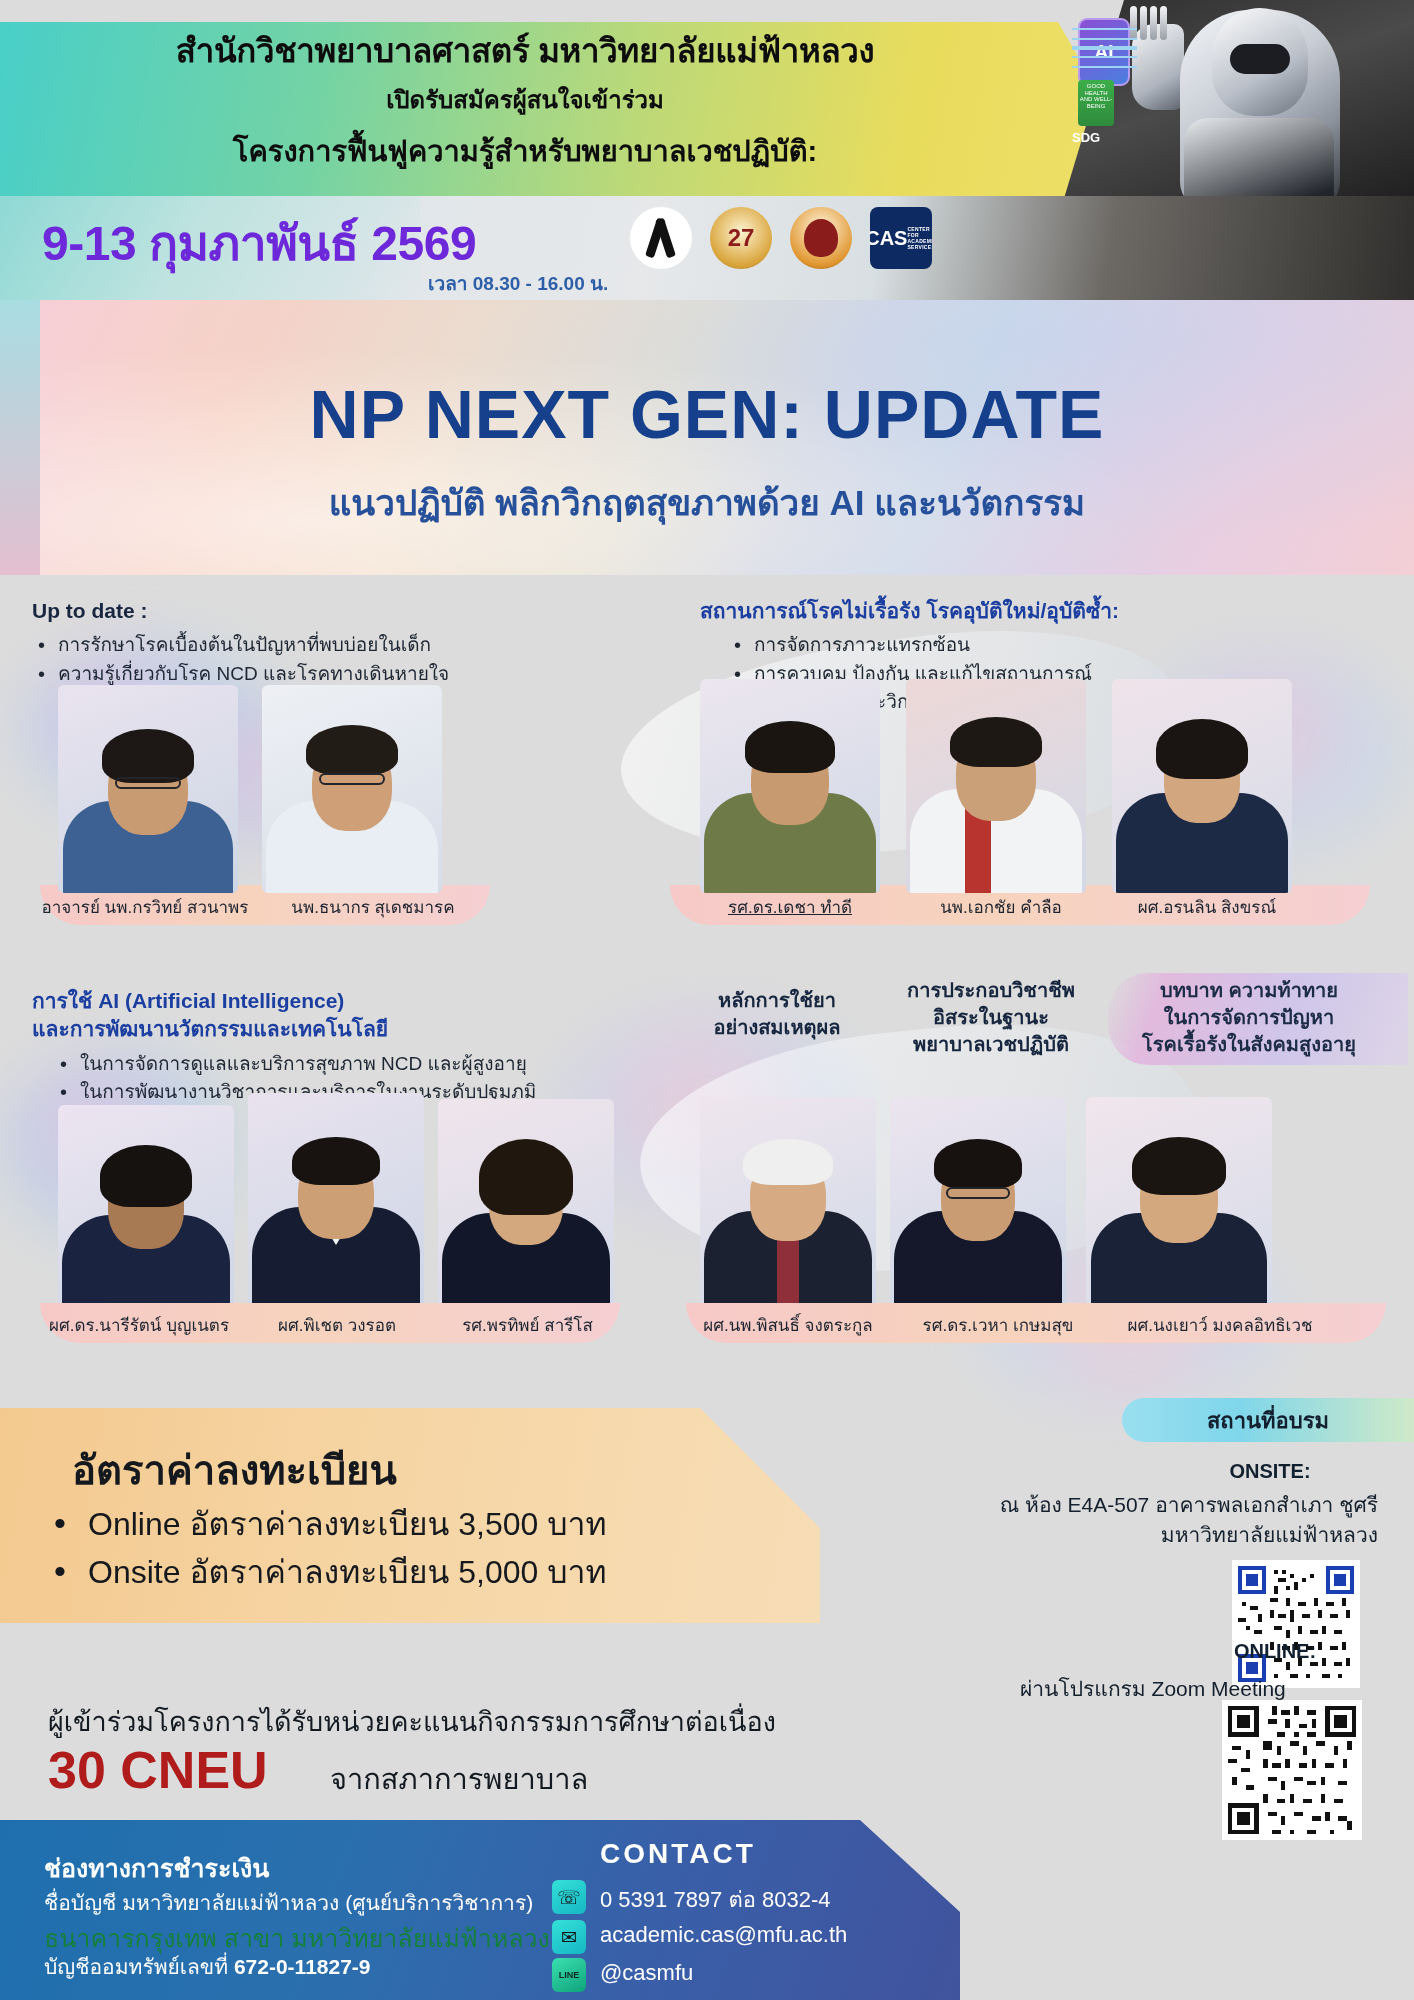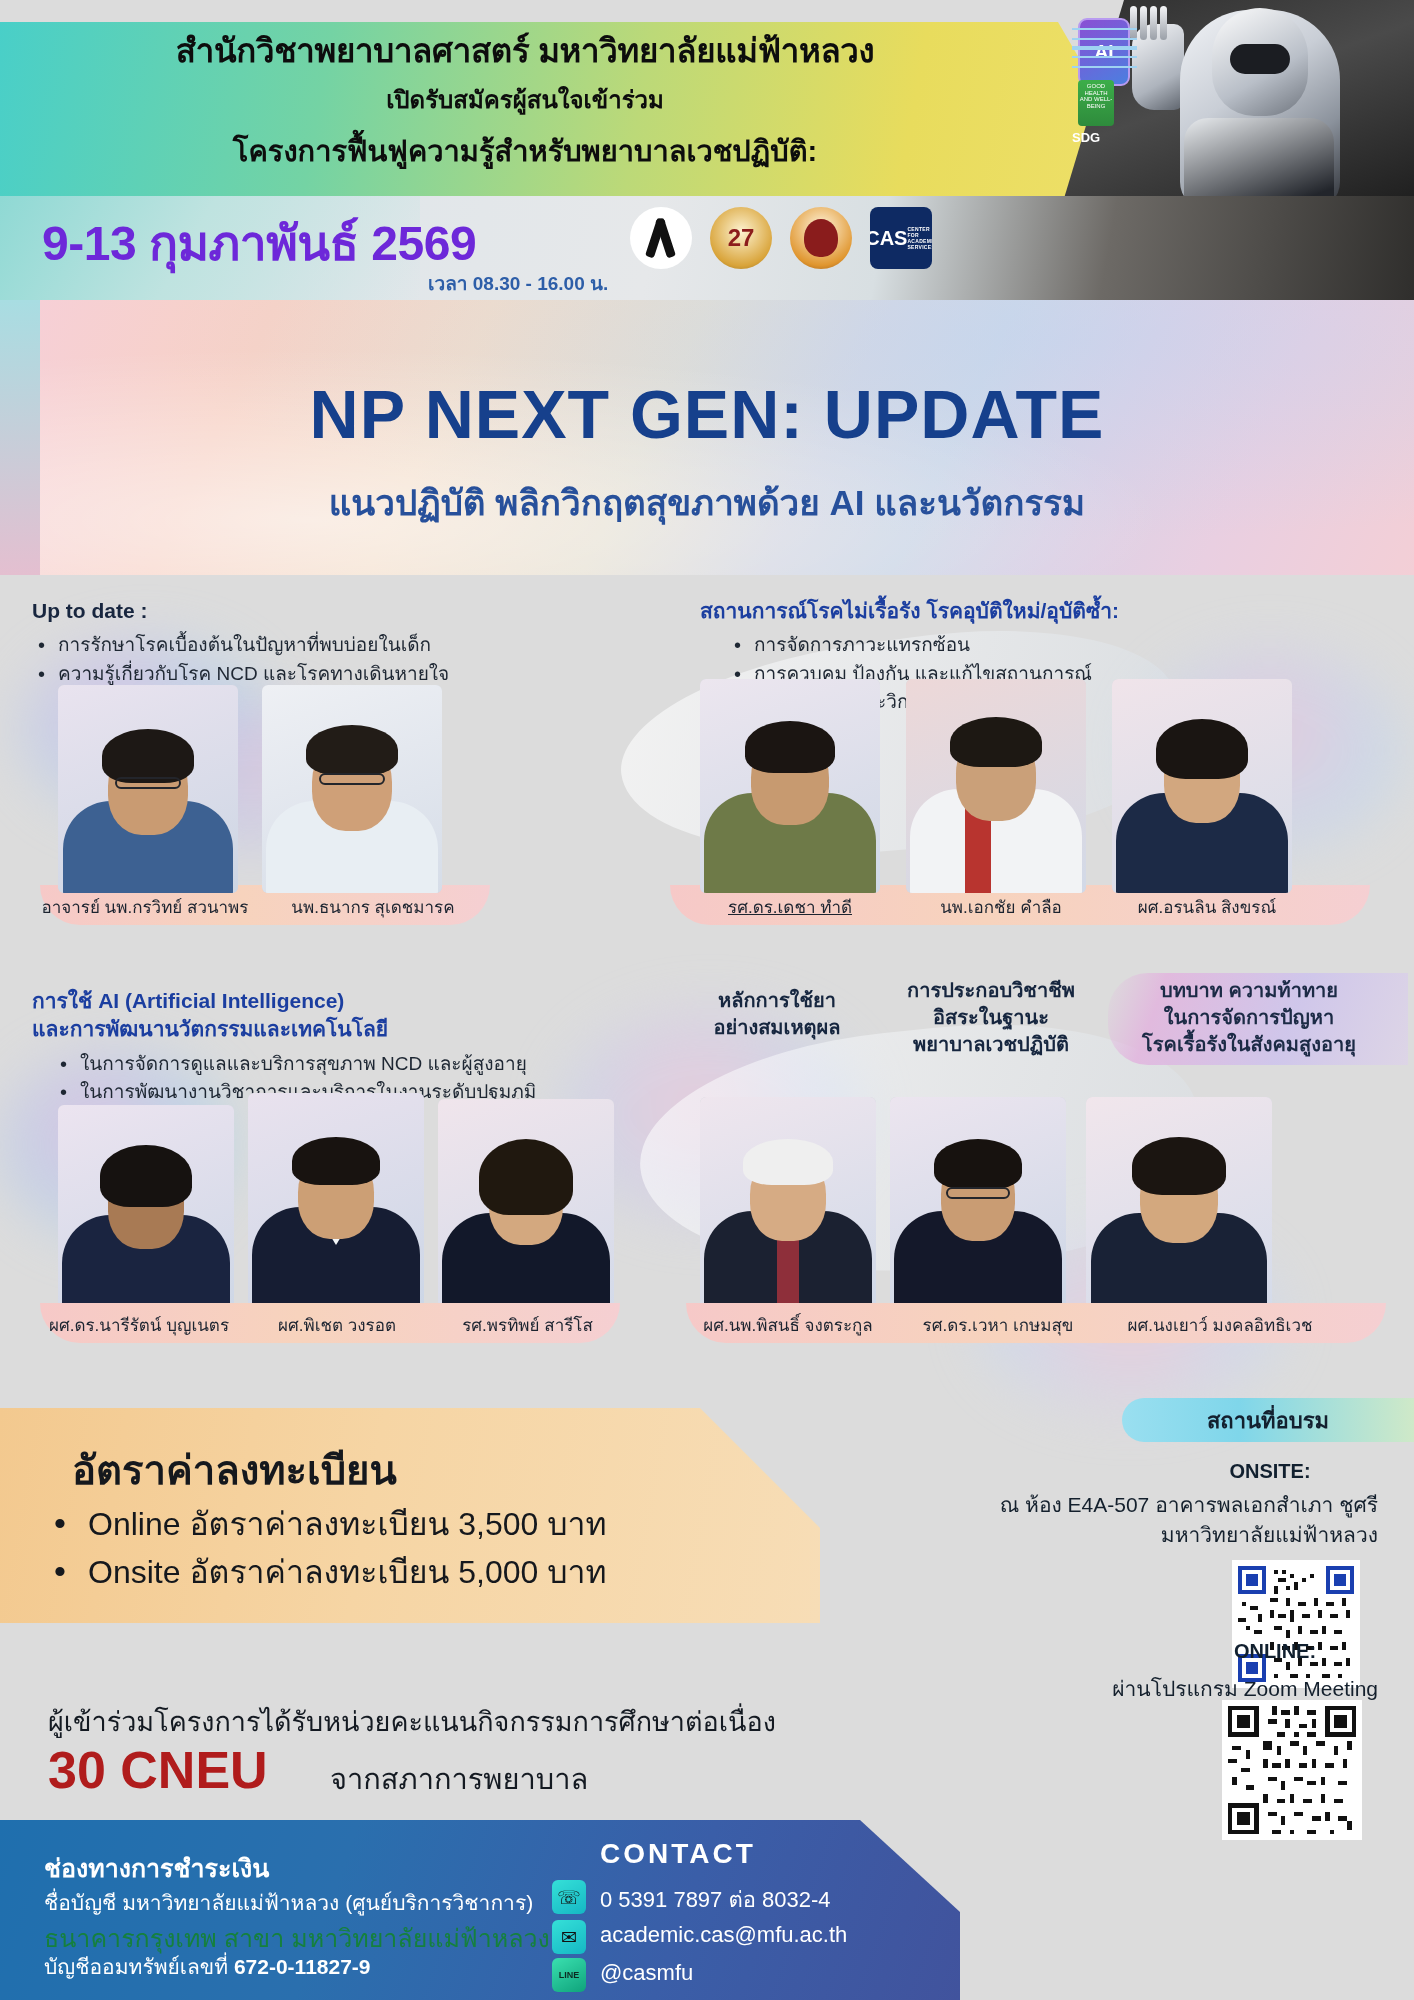--- a/index.html
+++ b/index.html
@@ -194,21 +194,21 @@
     background: linear-gradient(90deg,#9adff0 0%, #7fd6ea 40%, #cfe9c8 100%);
     border-radius: 28px 0 0 28px;
     display:flex; align-items:center; justify-content:center;
     font-size:22px; font-weight:700; color:#13202f;
   }
   .venue-onsite-label { position:absolute; left:1180px; top:1460px; width:180px; text-align:center; font-size:20px; font-weight:800; color:#11202f; }
   .venue-addr { position:absolute; left:900px; top:1490px; width:500px; text-align:right; font-size:21px; color:#14202d; line-height:1.45; padding-right:22px; }
   .qr { position:absolute; background:#ffffff; }
   .qr-inner { position:absolute; inset:6px; }
   .venue-online-label { position:absolute; left:1180px; top:1640px; width:190px; text-align:center; font-size:20px; font-weight:800; color:#11202f; }
-  .venue-online-sub { position:absolute; left:1020px; top:1672px; width:380px; text-align:right; font-size:21px; color:#14202d; padding-right:22px; }
+  .venue-online-sub { position:absolute; left:1020px; top:1672px; width:380px; font-size:21px; color:#14202d; padding-right:22px; }
   .deadline { position:absolute; left:960px; top:1850px; width:440px; text-align:right; font-size:22px; font-weight:700; color:#12202e; line-height:1.5; padding-right:22px; }
 
   
   .footer {
     position:absolute; left:0; top:1820px; width:960px; height:180px;
     background: linear-gradient(110deg,#1f6fae 0%, #2a6fae 35%, #3a5ea8 70%, #41539d 100%);
     clip-path: polygon(0 0, 860px 0, 960px 92px, 960px 180px, 0 180px);
   }
   .pay-head { position:absolute; left:44px; top:1848px; font-size:25px; font-weight:600; color:#ffffff; }
   .pay-l1 { position:absolute; left:44px; top:1886px; font-size:21px; color:#ffffff; }

